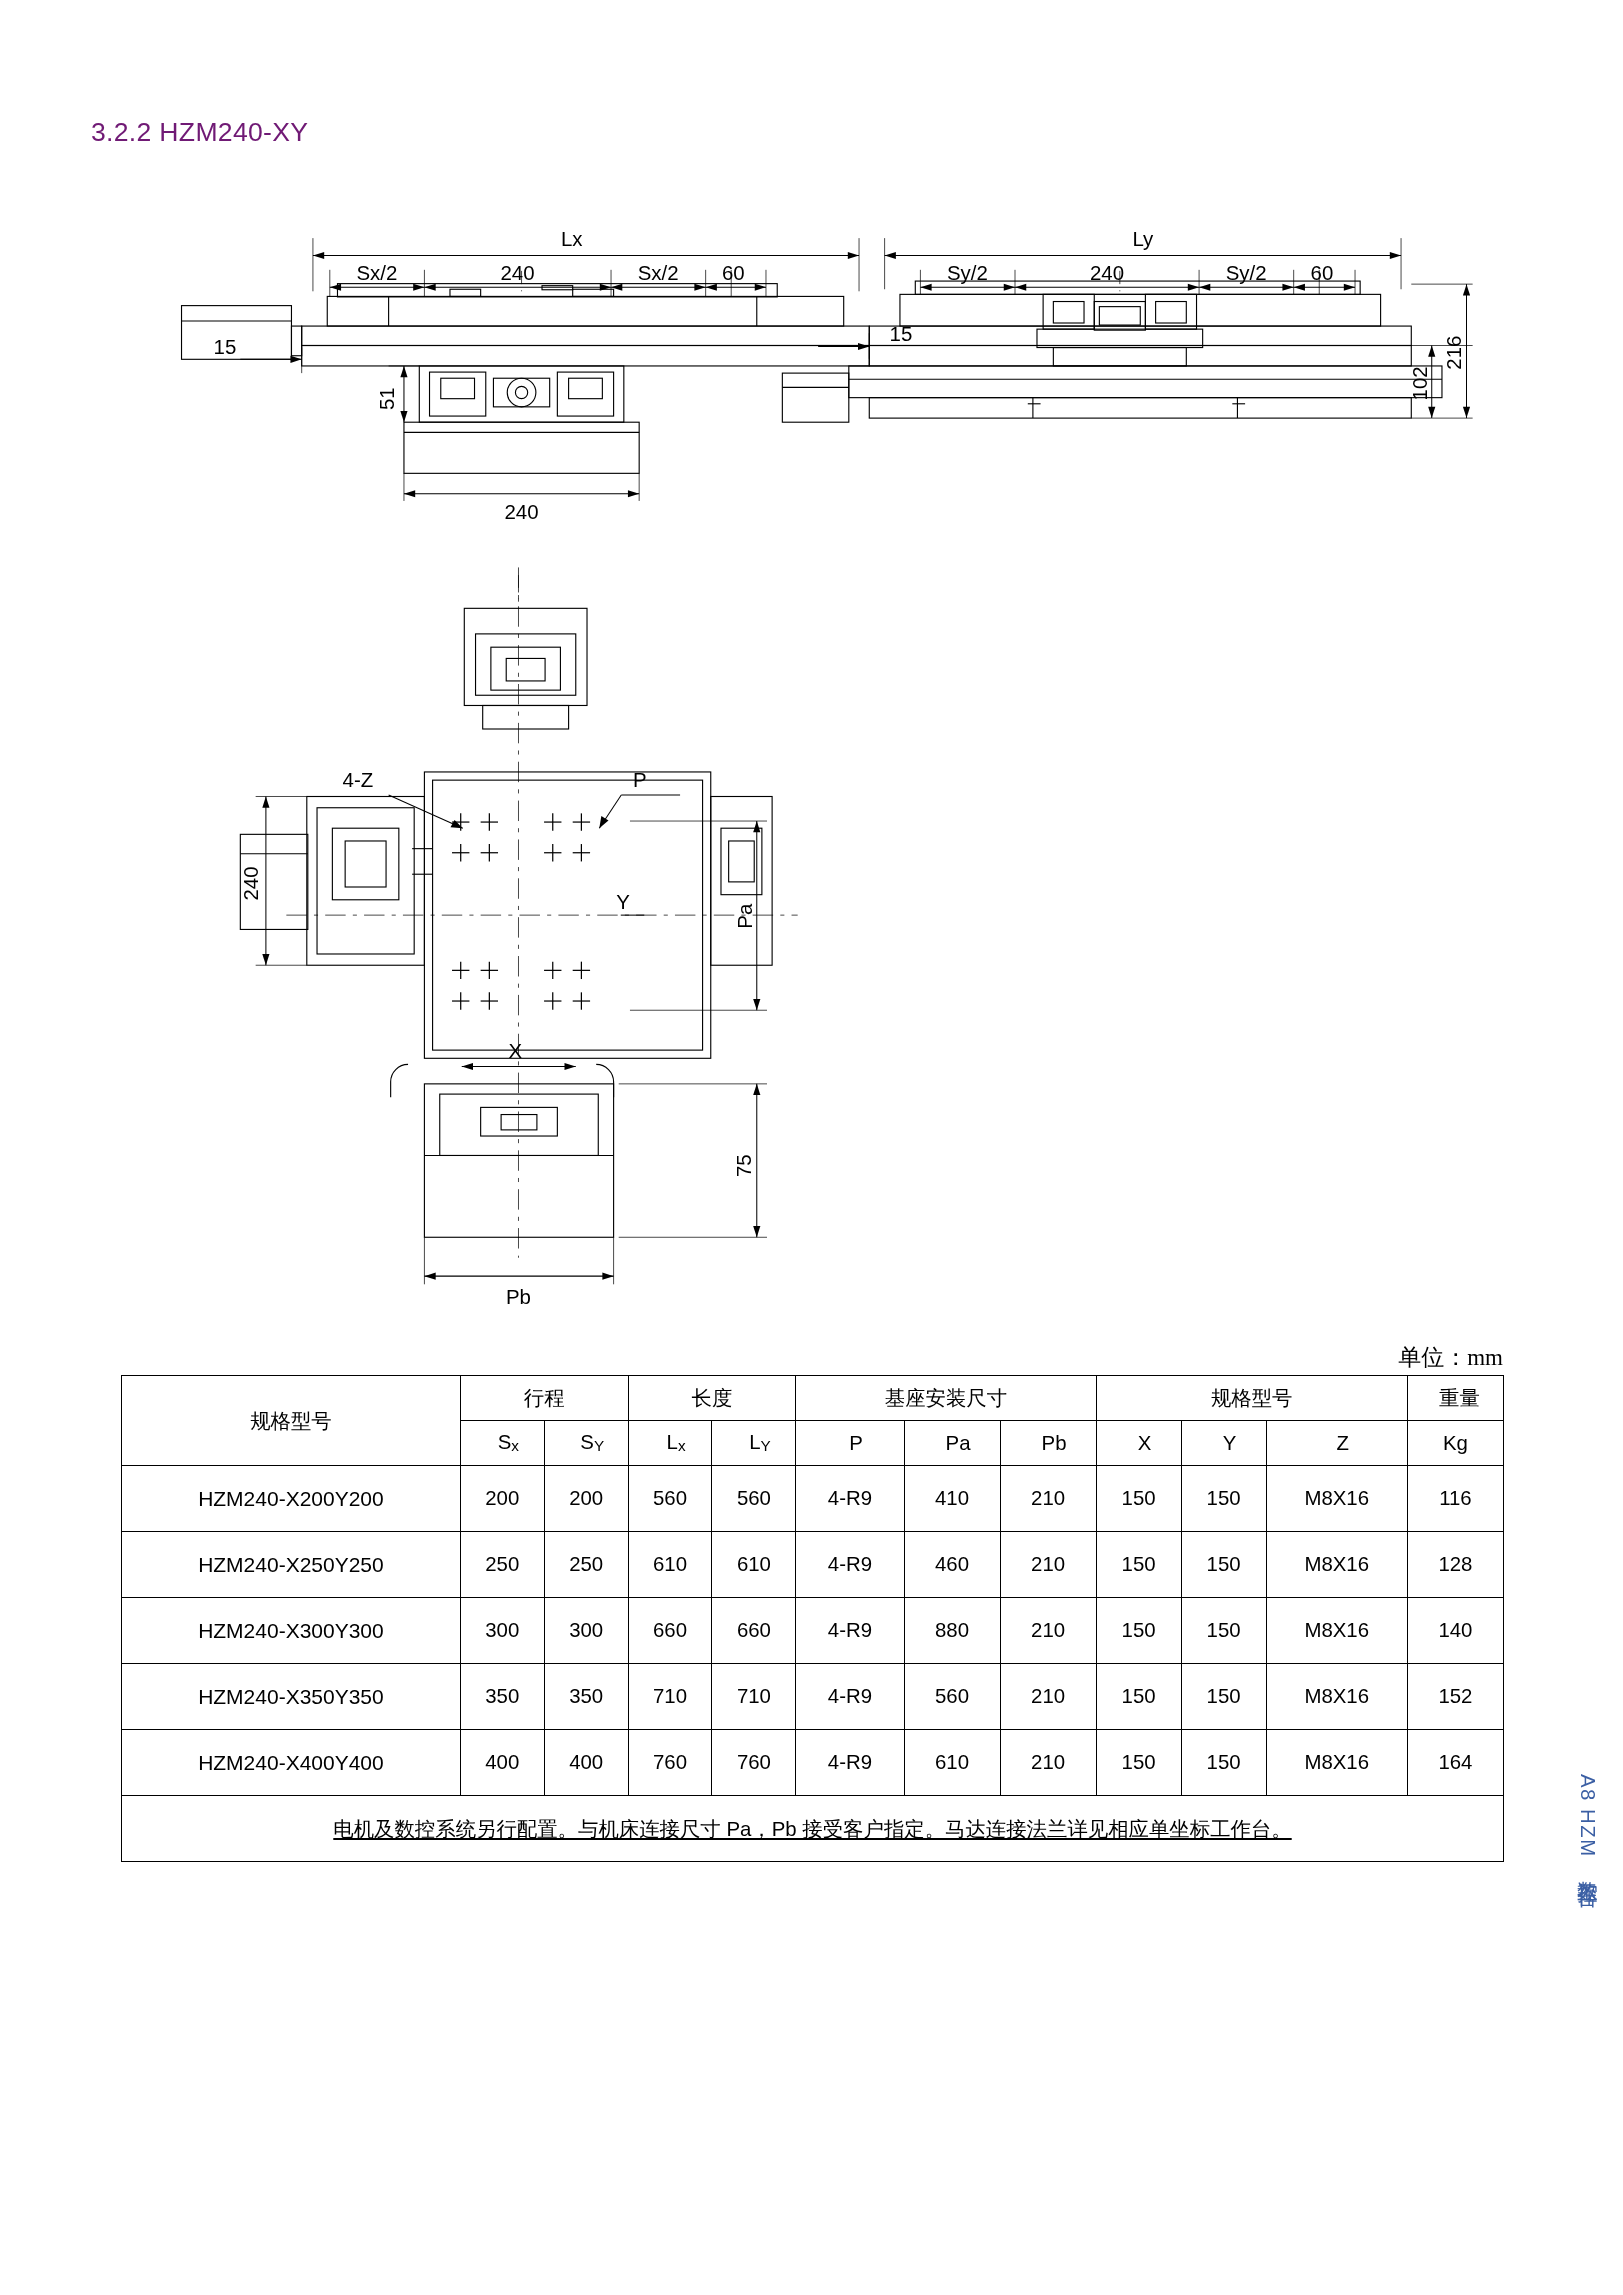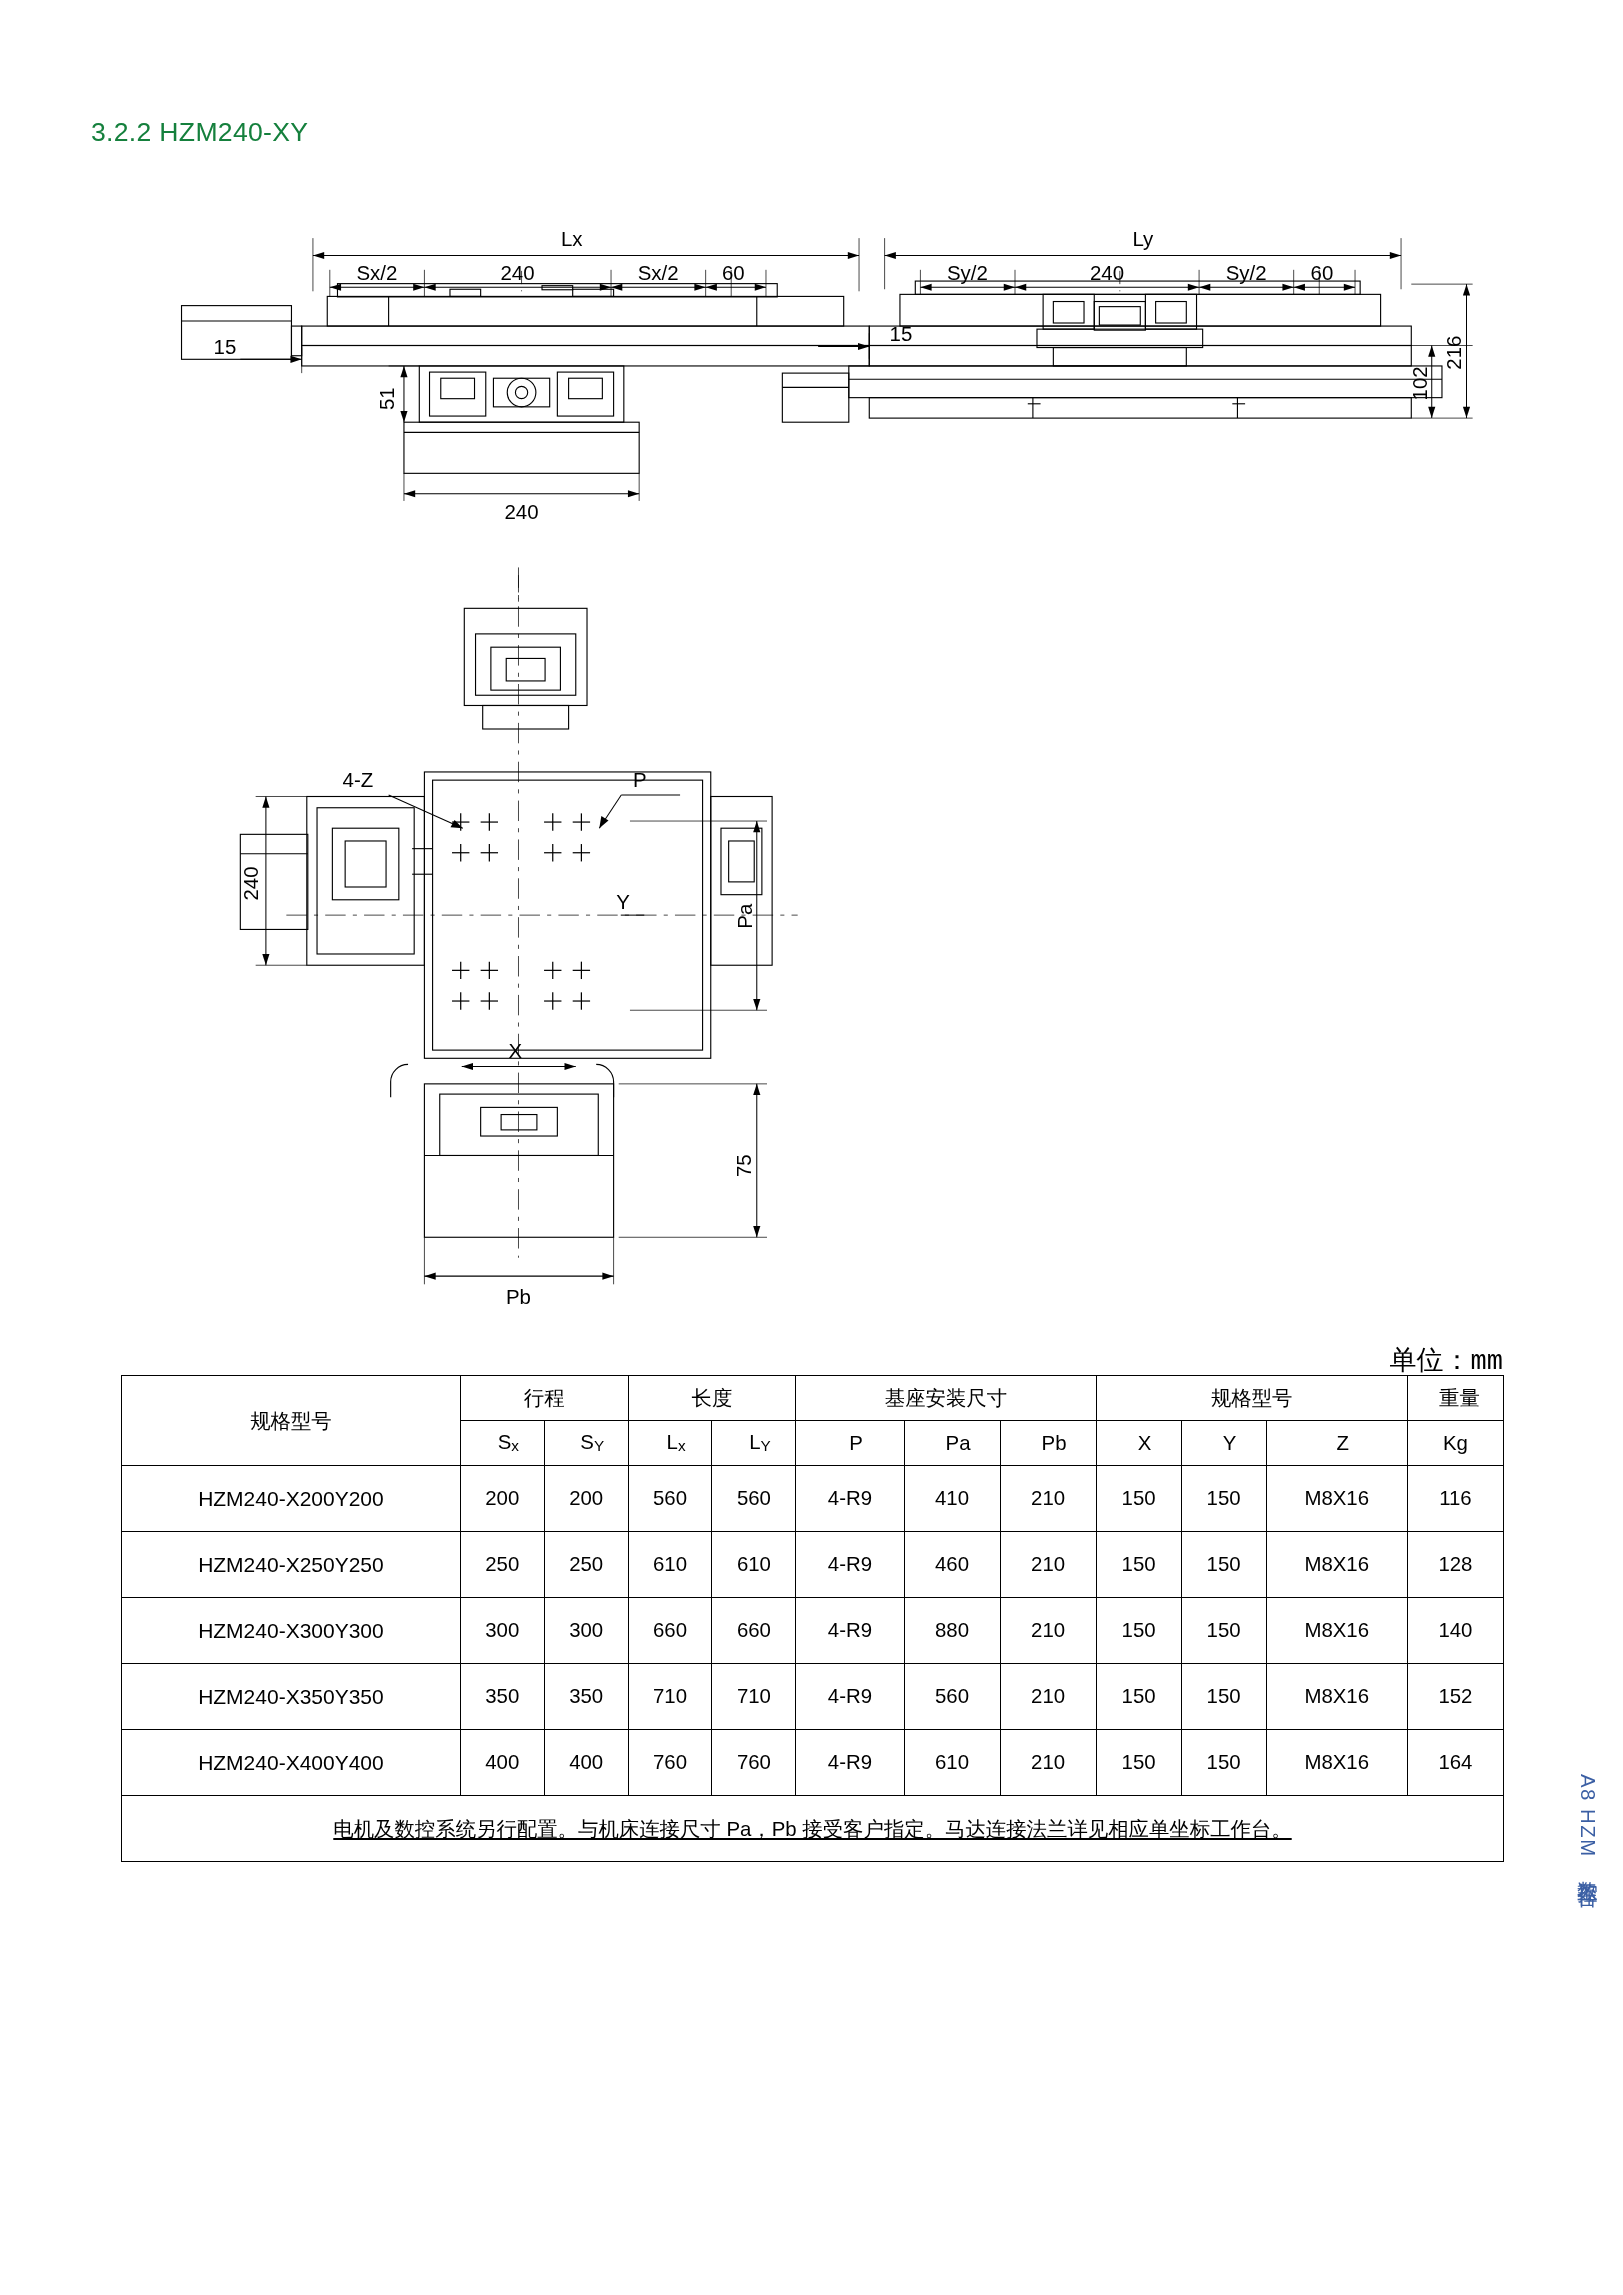--- a/index.html
+++ b/index.html
@@ -19,40 +19,40 @@
     position: absolute;
     inset: 0;
   }
   
   .heading {
     position: absolute;
     left: 91px;
     top: 117px;
     font-size: 26.6px;
     letter-spacing: 0.3px;
-    color: #15803d;
+    color: #701a75;
   }
   
   .drawing {
     position: absolute;
     left: 0;
     top: 194px;
     width: 1624px;
     height: 1115px;
   }
   .drawing svg {
     display: block;
   }
   
   .units {
     position: absolute;
     right: 121px;
     top: 1342px;
-    font-size: 27px;
-    font-family: Liberation Mono, monospace;
+    font-size: 23px;
+    font-family: Liberation Serif, serif;
   }
   
   .tbl-wrap {
     position: absolute;
     left: 121px;
     top: 1375px;
     width: 1383px;
   }
   table.spec {
     border-collapse: collapse;

